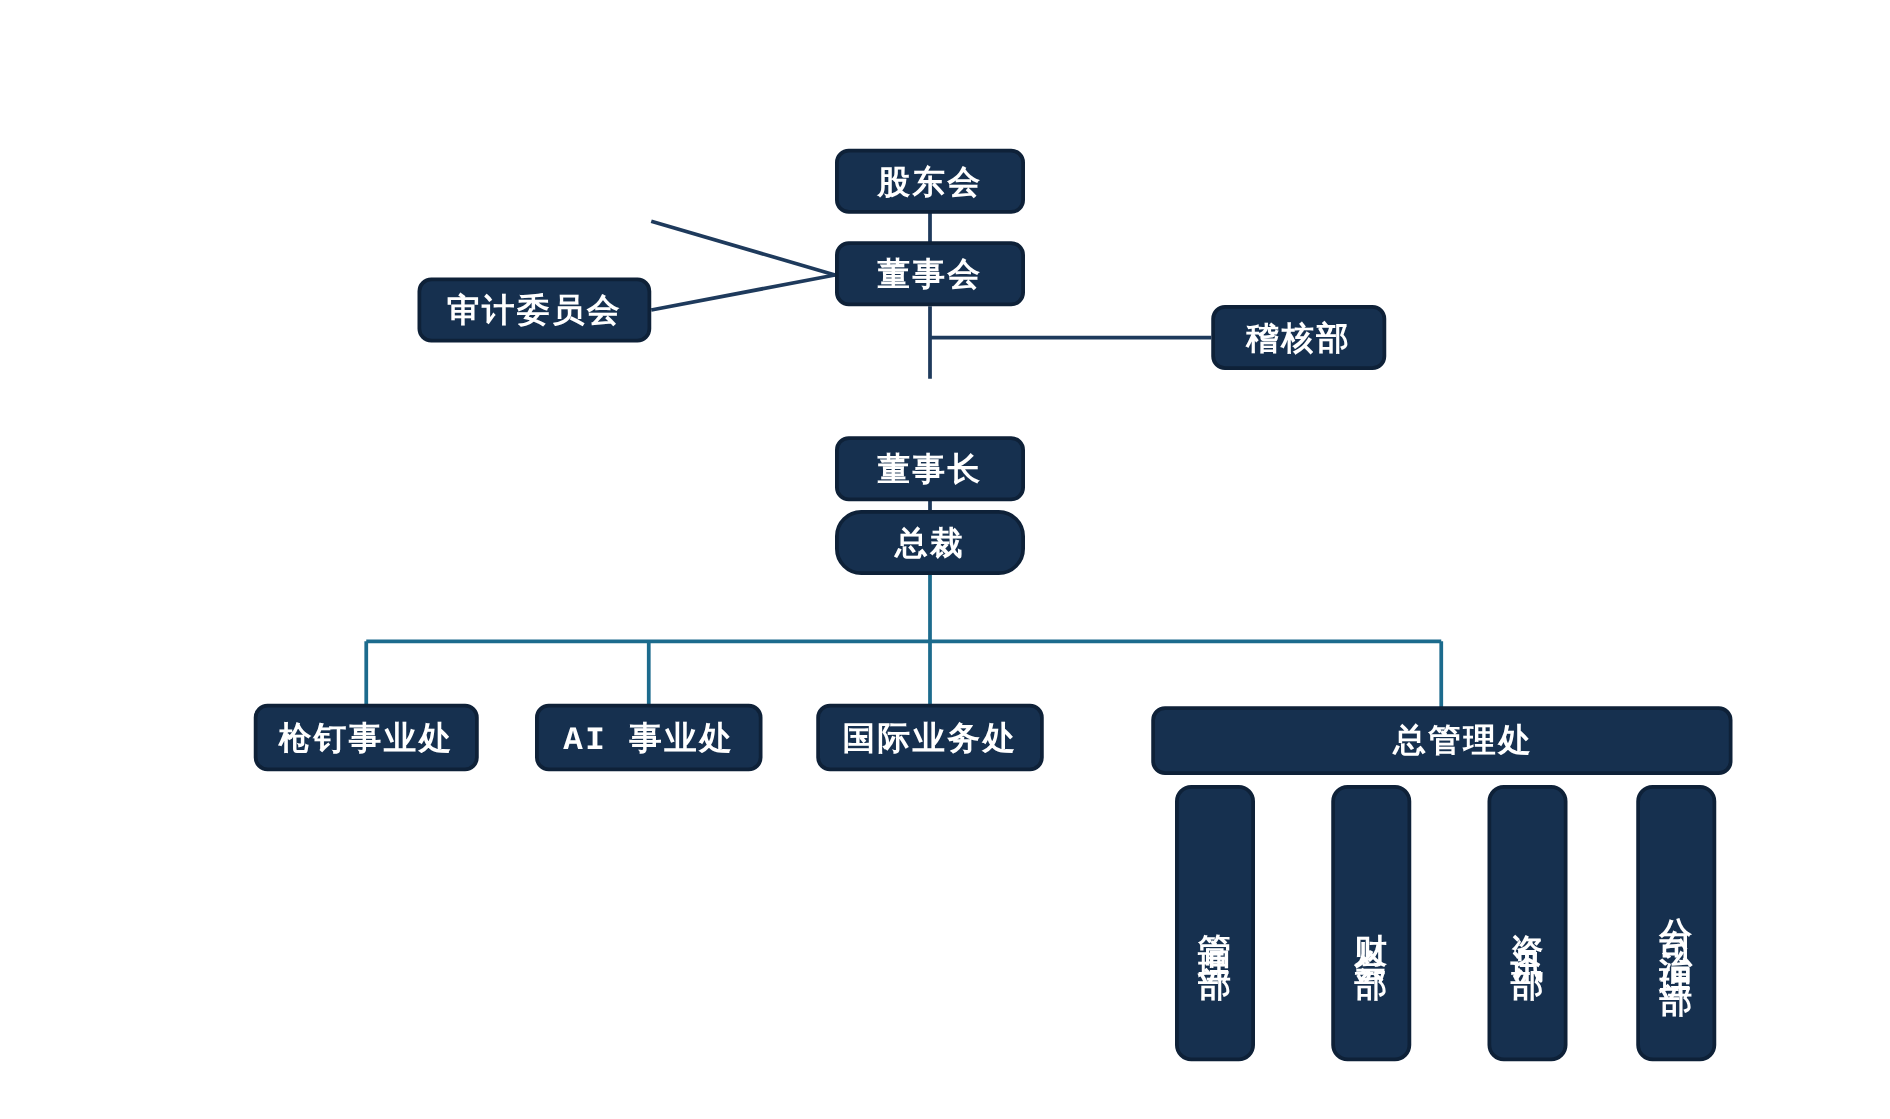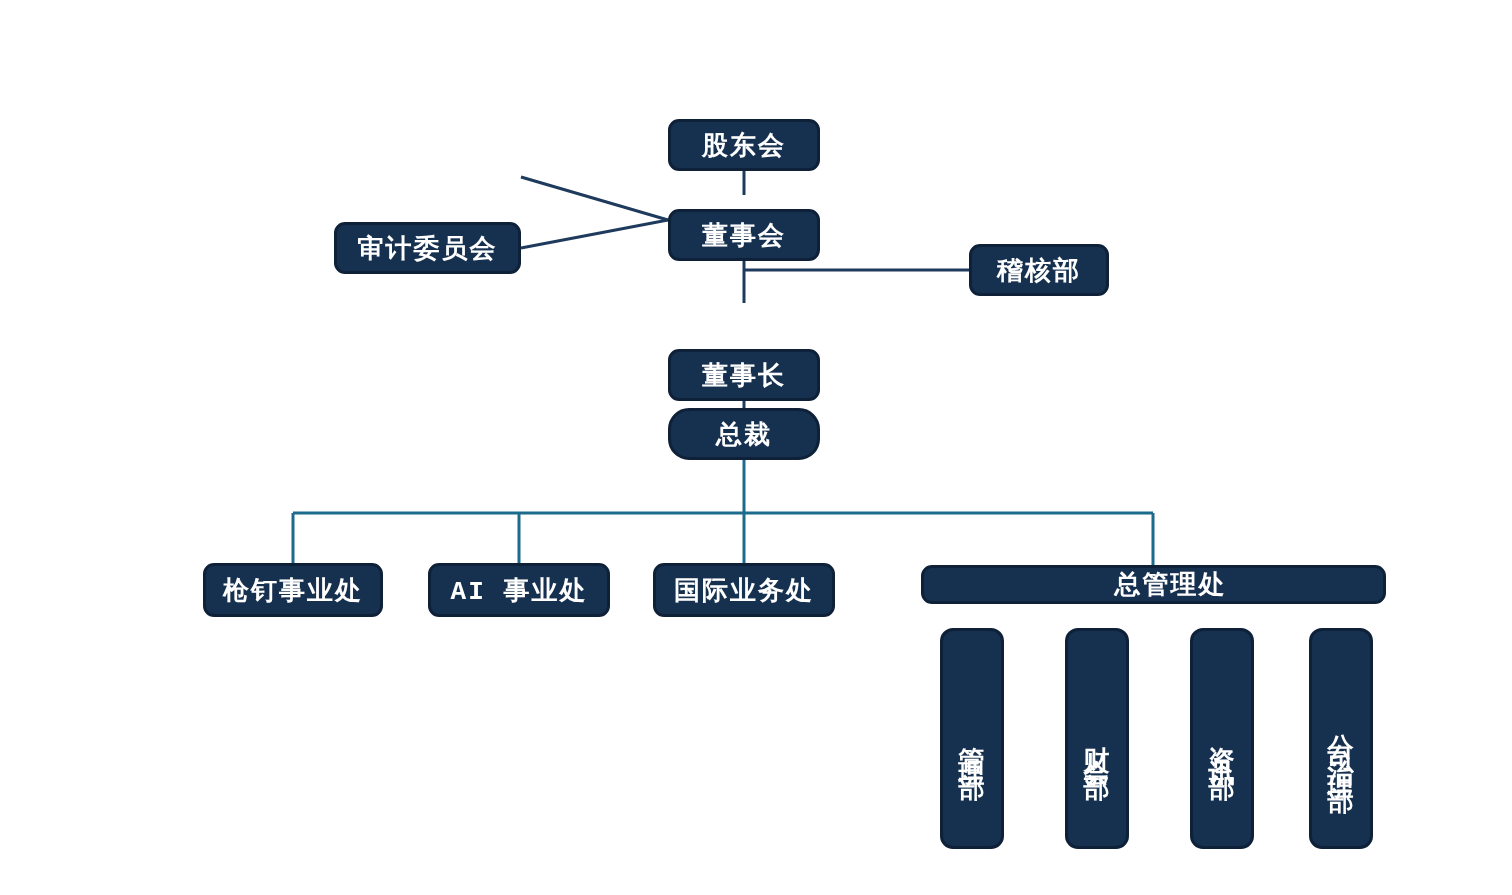--- a/index.html
+++ b/index.html
@@ -79,21 +79,21 @@
 
   <div class="node" style="left:668px; top:83px; width:152px; height:52px;margin-top:36px;">
     <span class="label">股东会</span>
   </div>
 
 
   <div class="node" style="left:334px; top:222px; width:187px; height:52px;">
     <span class="label">审计委员会</span>
   </div>
 
-  <div class="node" style="left:668px; top:209px; width:152px; height:52px;">
+  <div class="node" style="left:668px; top:193px; width:152px; height:52px;">
     <span class="label">董事会</span>
   </div>
 
   <div class="node" style="left:969px; top:244px; width:140px; height:52px;">
     <span class="label">稽核部</span>
   </div>
 
   <div class="node" style="left:668px; top:301px; width:152px; height:52px;margin-top:48px;">
     <span class="label">董事长</span>
   </div>
@@ -107,21 +107,21 @@
   </div>
 
   <div class="node" style="left:428px; top:563px; width:182px; height:54px;font-family:Liberation Mono, monospace;">
     <span class="label">AI 事业处</span>
   </div>
 
   <div class="node" style="left:653px; top:563px; width:182px; height:54px;">
     <span class="label">国际业务处</span>
   </div>
 
-  <div class="node" style="left:921px; top:565px; width:465px; height:39px;padding-left:34px;">
+  <div class="node" style="left:921px; top:565px; width:465px; height:55px;padding-left:34px;">
     <span class="label">总管理处</span>
   </div>
 
   <div class="node vnode" style="left:940px; top:628px; width:64px; height:221px;">
     <span class="label">管理部</span>
   </div>
 
   <div class="node vnode" style="left:1065px; top:628px; width:64px; height:221px;">
     <span class="label">财会部</span>
   </div>

